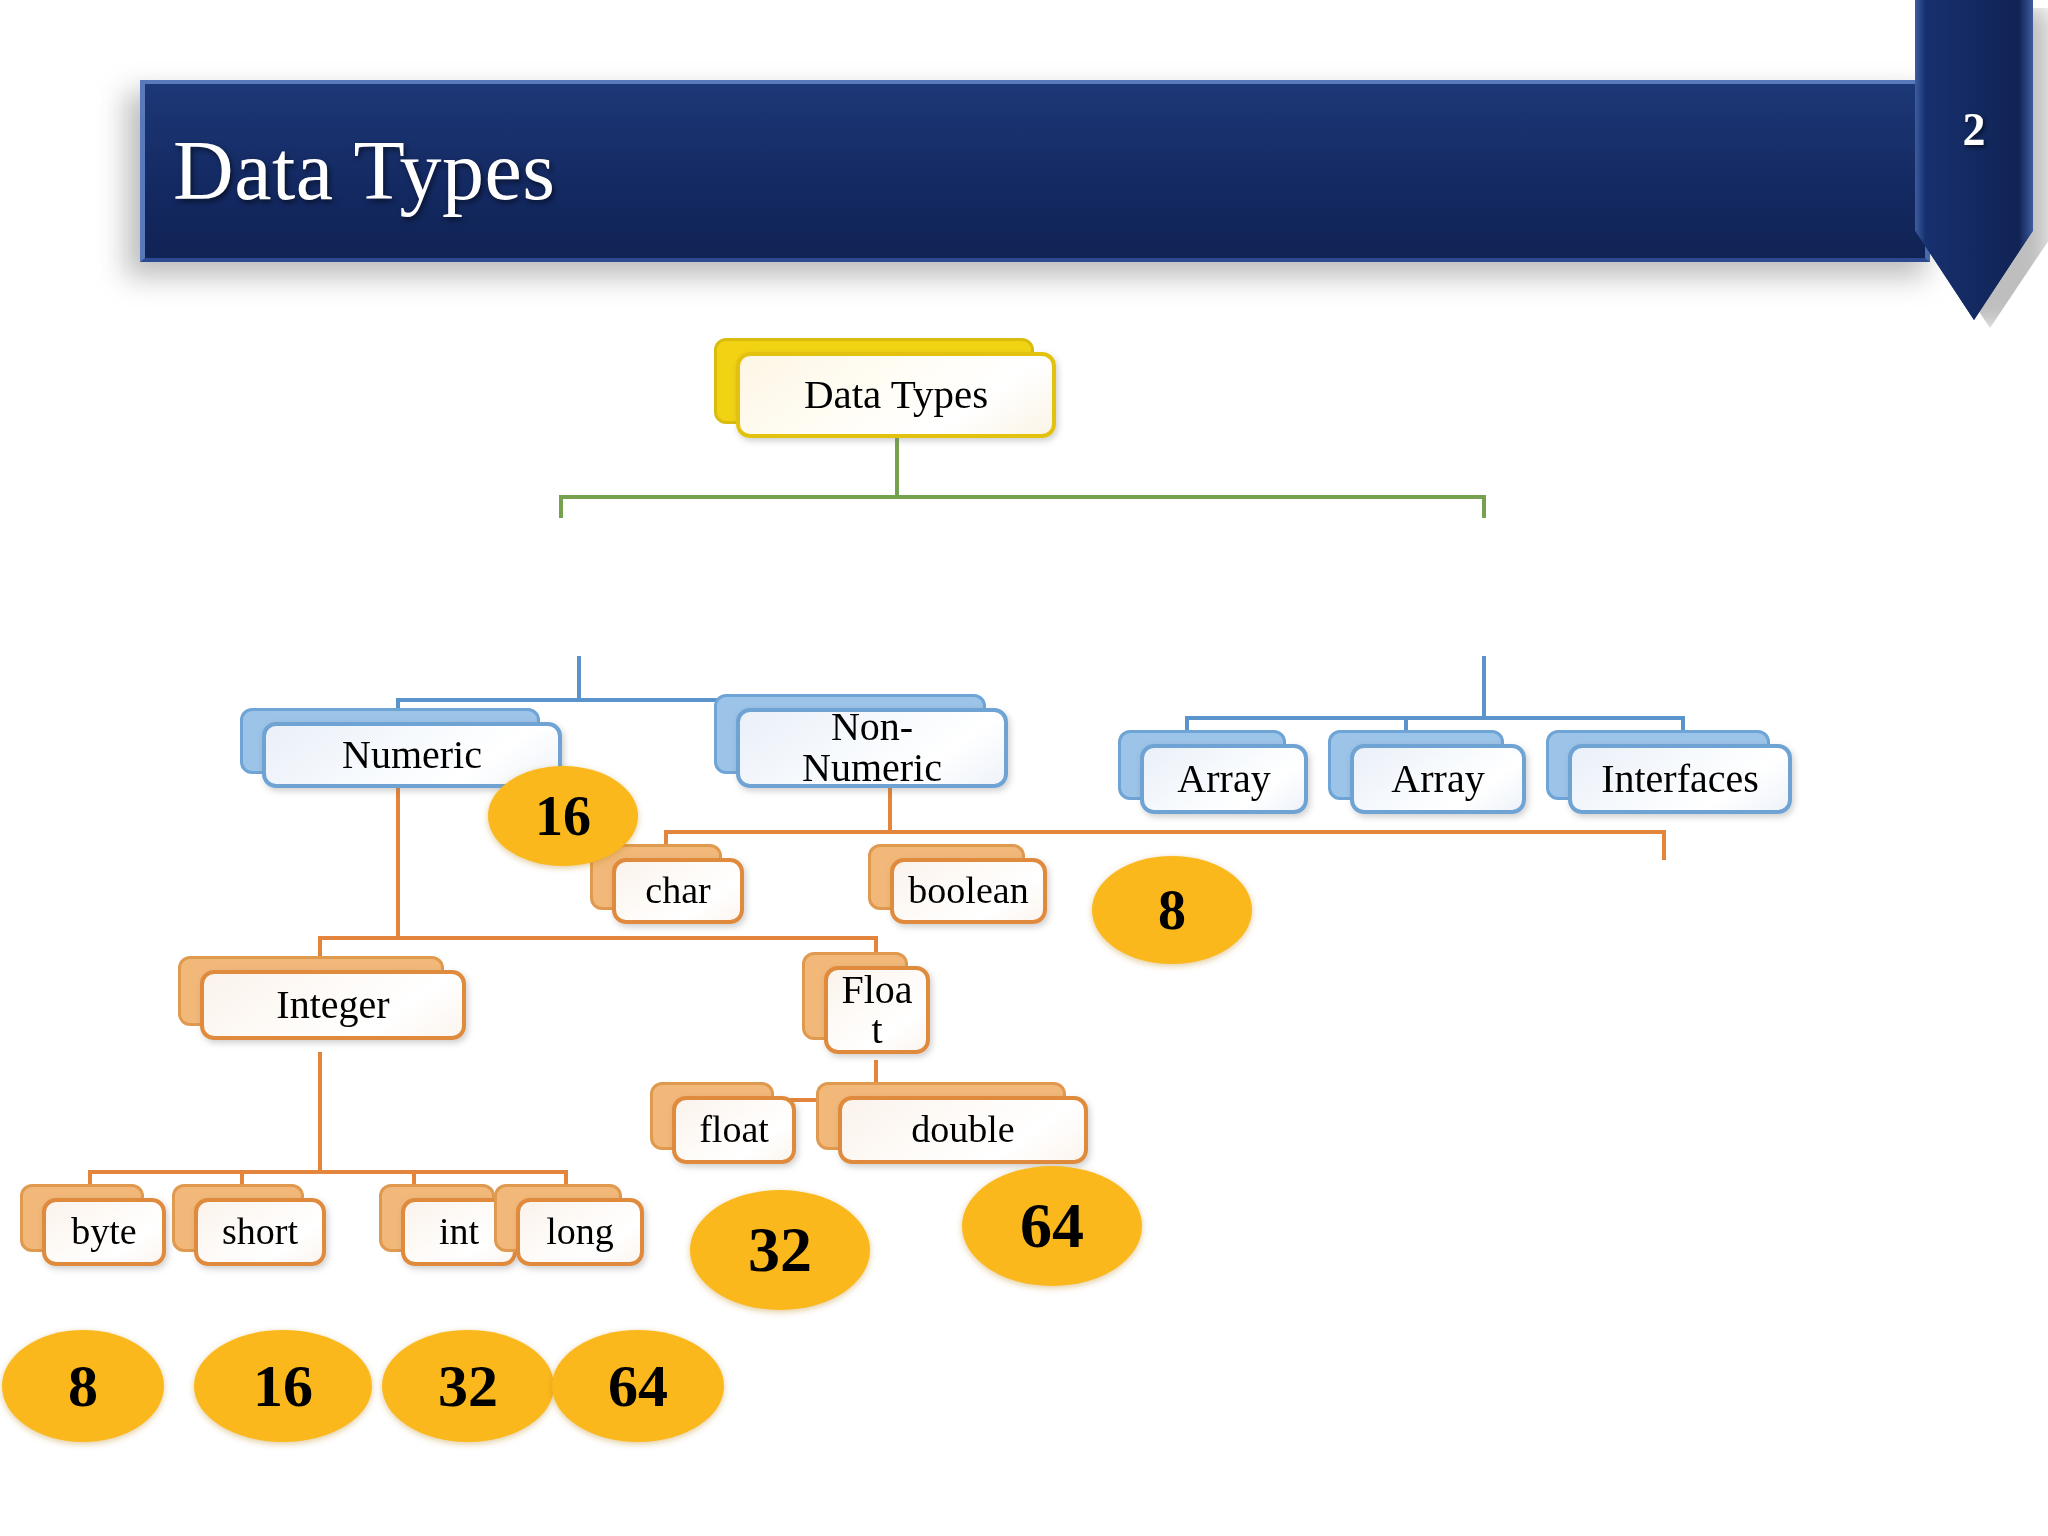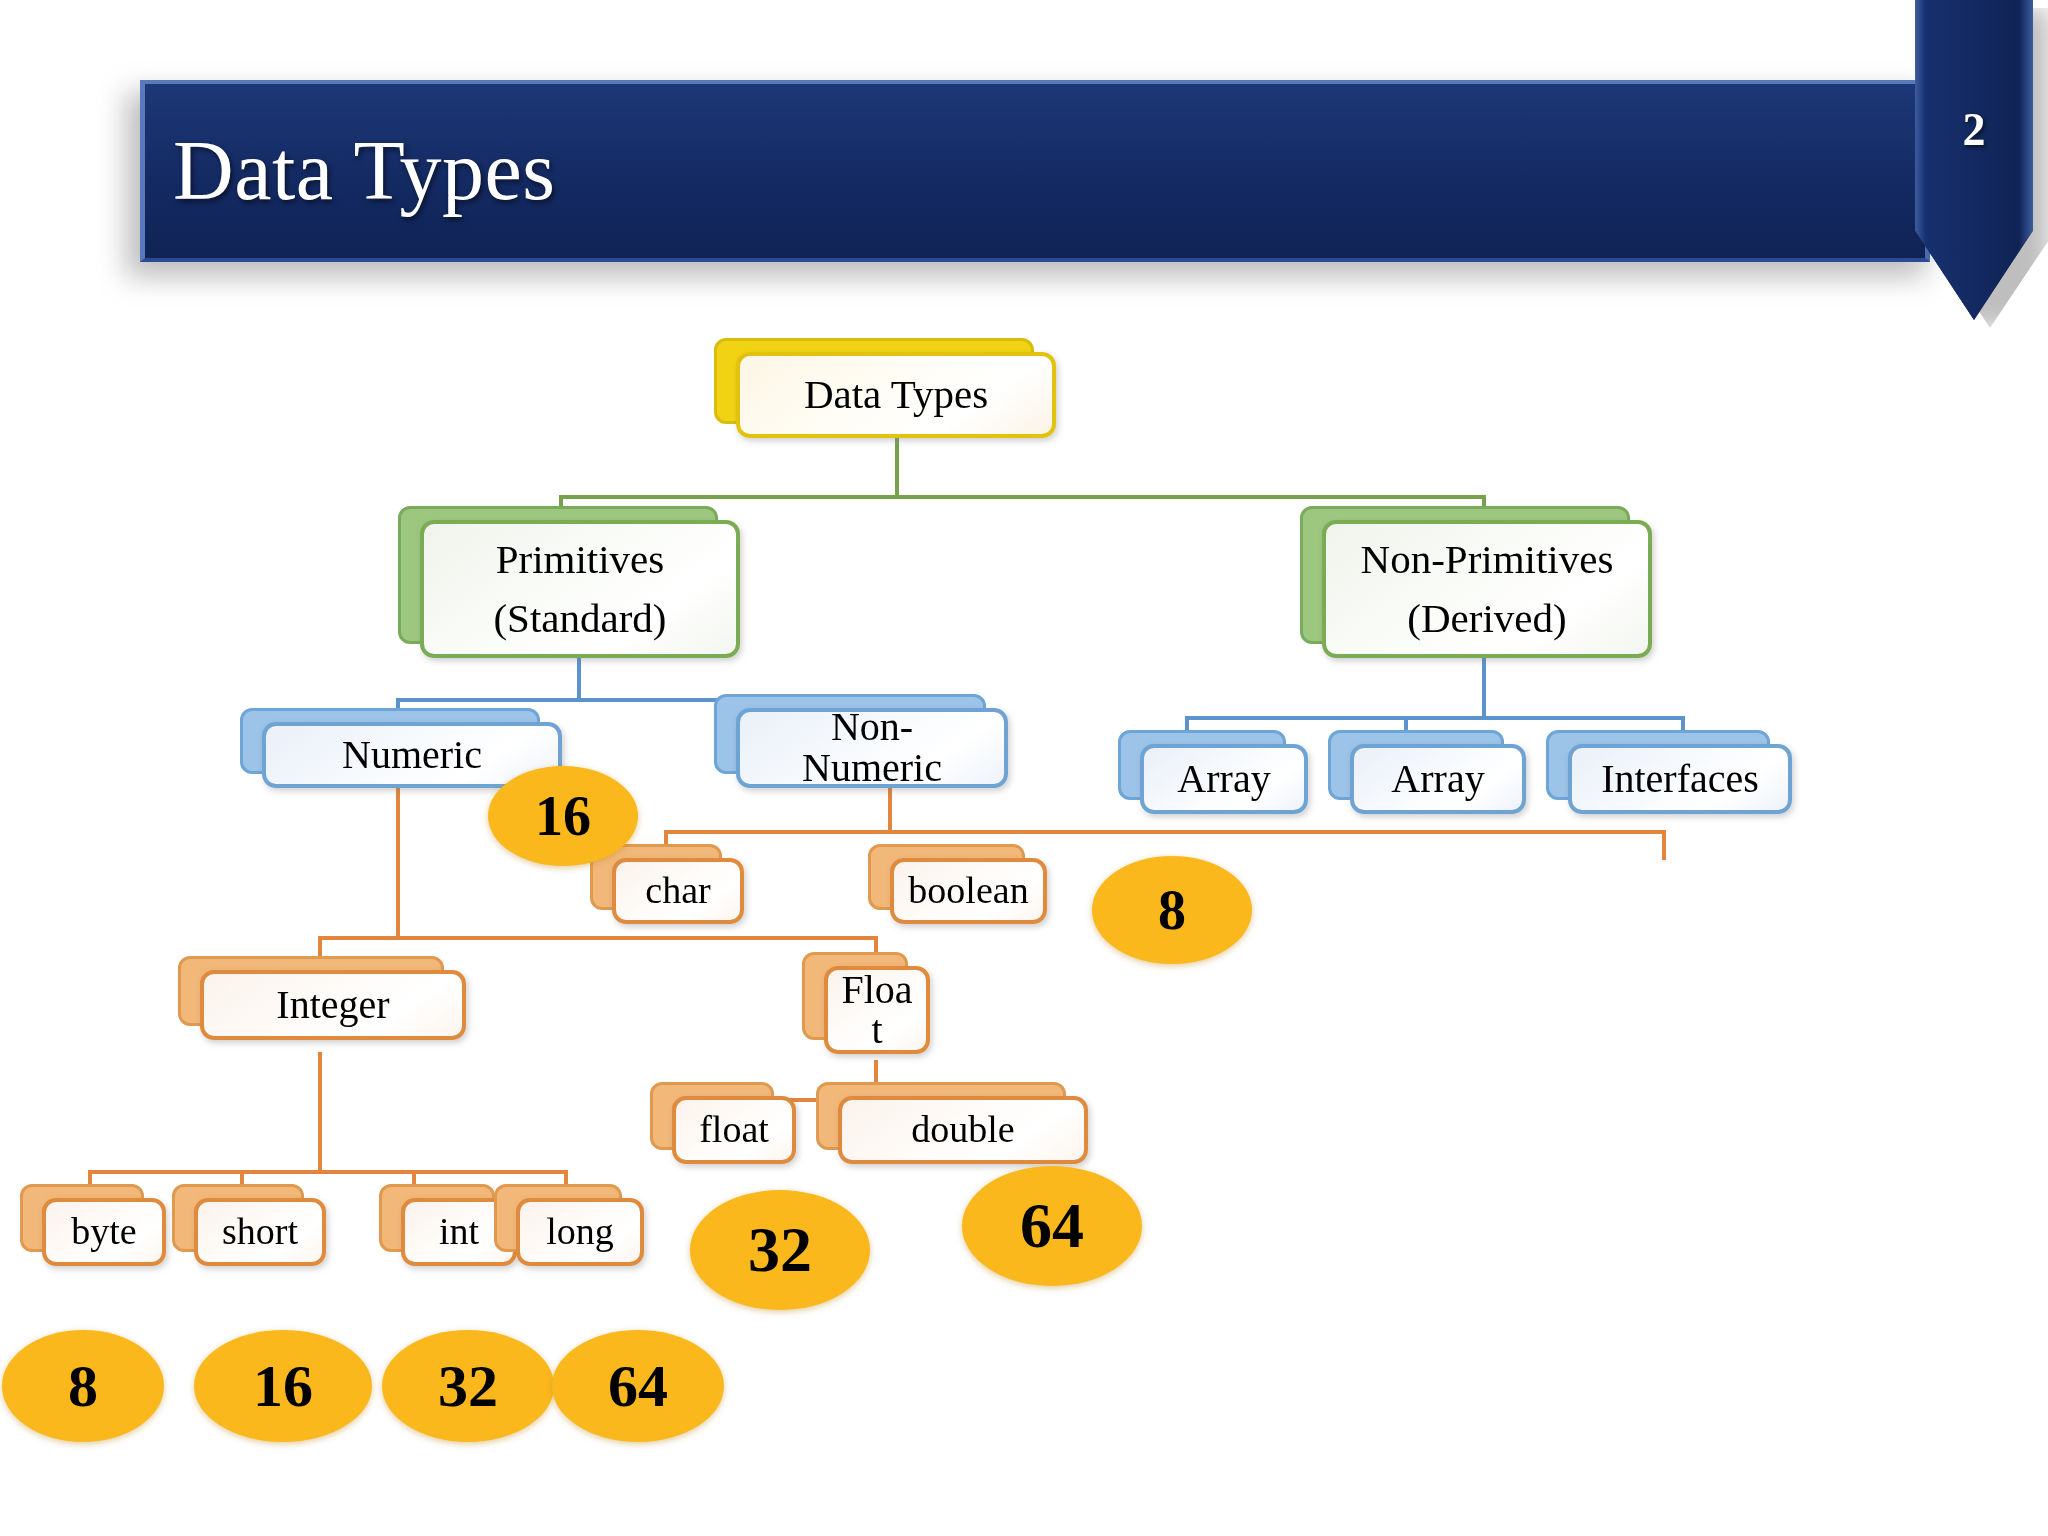--- a/index.html
+++ b/index.html
@@ -163,35 +163,21 @@
   <div class="line l-orange" style="left:704px;top:1098px;width:4px;height:30px;"></div>
   <div class="line l-orange" style="left:940px;top:1098px;width:4px;height:30px;"></div>
 
   <div class="node v-yellow" style="left:736px;top:352px;width:320px;height:86px;">
     <div class="back"></div>
     <div class="front">
       <span style="font-size:41px;">Data Types</span>
     </div>
   </div>
 
-  <div class="node v-green" style="left:420px;top:520px;width:320px;height:138px;">
-    <div class="back"></div>
-    <div class="front" style="flex-direction:column;justify-content:center;">
-      <span style="font-size:41px;margin-bottom:12px;">Primitives</span>
-      <span style="font-size:41px;">(Standard)</span>
-    </div>
-  </div>
-
-  <div class="node v-green" style="left:1322px;top:520px;width:330px;height:138px;">
-    <div class="back"></div>
-    <div class="front" style="flex-direction:column;justify-content:center;">
-      <span style="font-size:41px;margin-bottom:12px;white-space:nowrap;">Non-Primitives</span>
-      <span style="font-size:41px;">(Derived)</span>
-    </div>
-  </div>
+
 
   <div class="node v-blue" style="left:262px;top:722px;width:300px;height:66px;">
     <div class="back"></div>
     <div class="front">
       <span style="font-size:40px;">Numeric</span>
     </div>
   </div>
 
   <div class="node v-blue" style="left:736px;top:708px;width:272px;height:80px;">
     <div class="back"></div>

